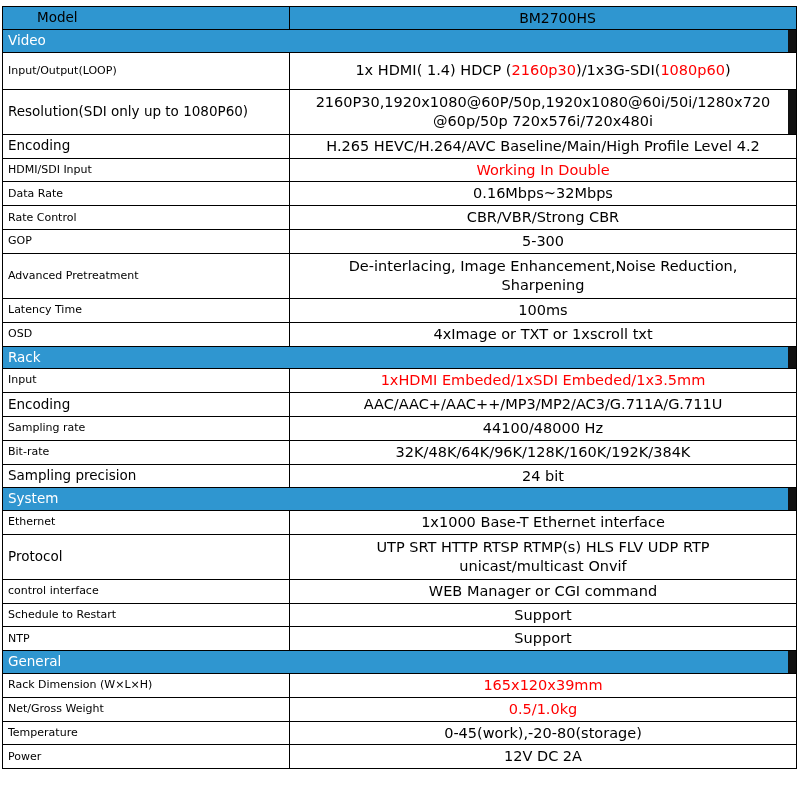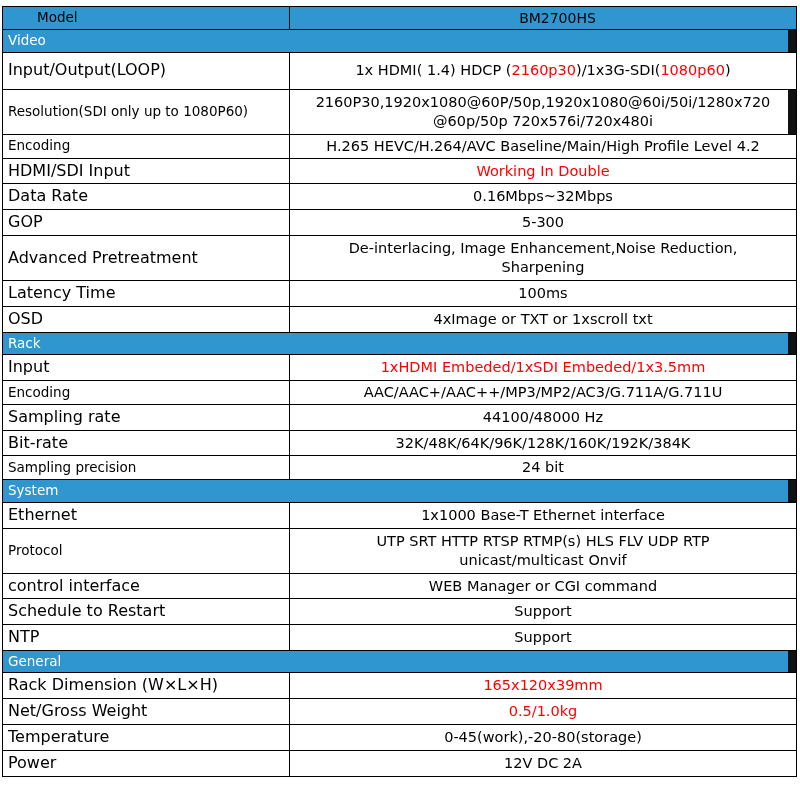--- a/index.html
+++ b/index.html
@@ -19,21 +19,21 @@
     margin: 6px 2px 0 2px;
   }
   col.c1 { width: 287px; }
   td {
     border: 1px solid #000;
     padding: 2px 5px;
     vertical-align: middle;
     line-height: 1.3;
     overflow: hidden;
   }
-  td.label { font-size: 16px; }
+  td.label { font-size: 11px; }
   td.label.sm { font-size: 13.5px; }
   td.value {
     font-size: 14.5px;
     white-space: pre-line;
     text-align: center;
   }
   tr.model-row td {
     background: var(--section-bg, #2F96D0);
     color: #000;
     font-size: 14px;
@@ -97,20 +97,24 @@
     <tr>
       <td class="label">HDMI/SDI Input</td>
       <td class="value red">Working In Double</td>
     </tr>
 
     <tr>
       <td class="label">Data Rate</td>
       <td class="value">0.16Mbps~32Mbps</td>
     </tr>
 
+    <tr>
+      <td class="label">Rate Control</td>
+      <td class="value">CBR/VBR/Strong CBR</td>
+    </tr>
 
     <tr>
       <td class="label">GOP</td>
       <td class="value">5-300</td>
     </tr>
 
     <tr class="tall2">
       <td class="label">Advanced Pretreatment</td>
       <td class="value">De-interlacing, Image Enhancement,Noise Reduction,
 Sharpening</td>

